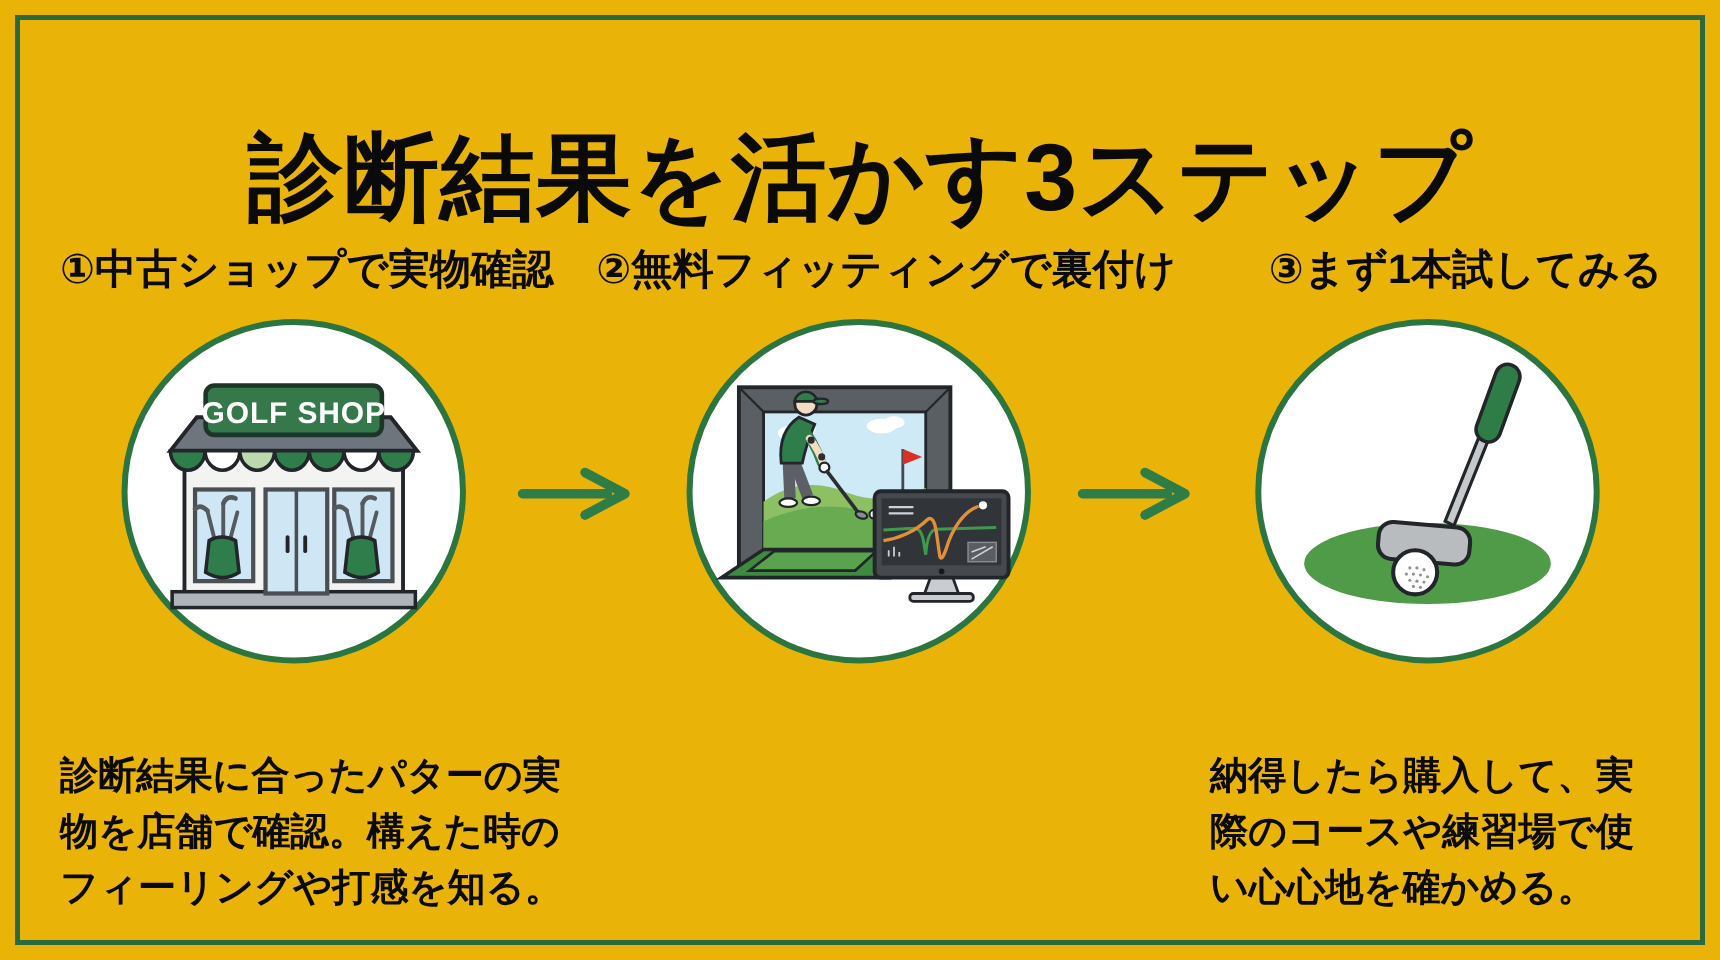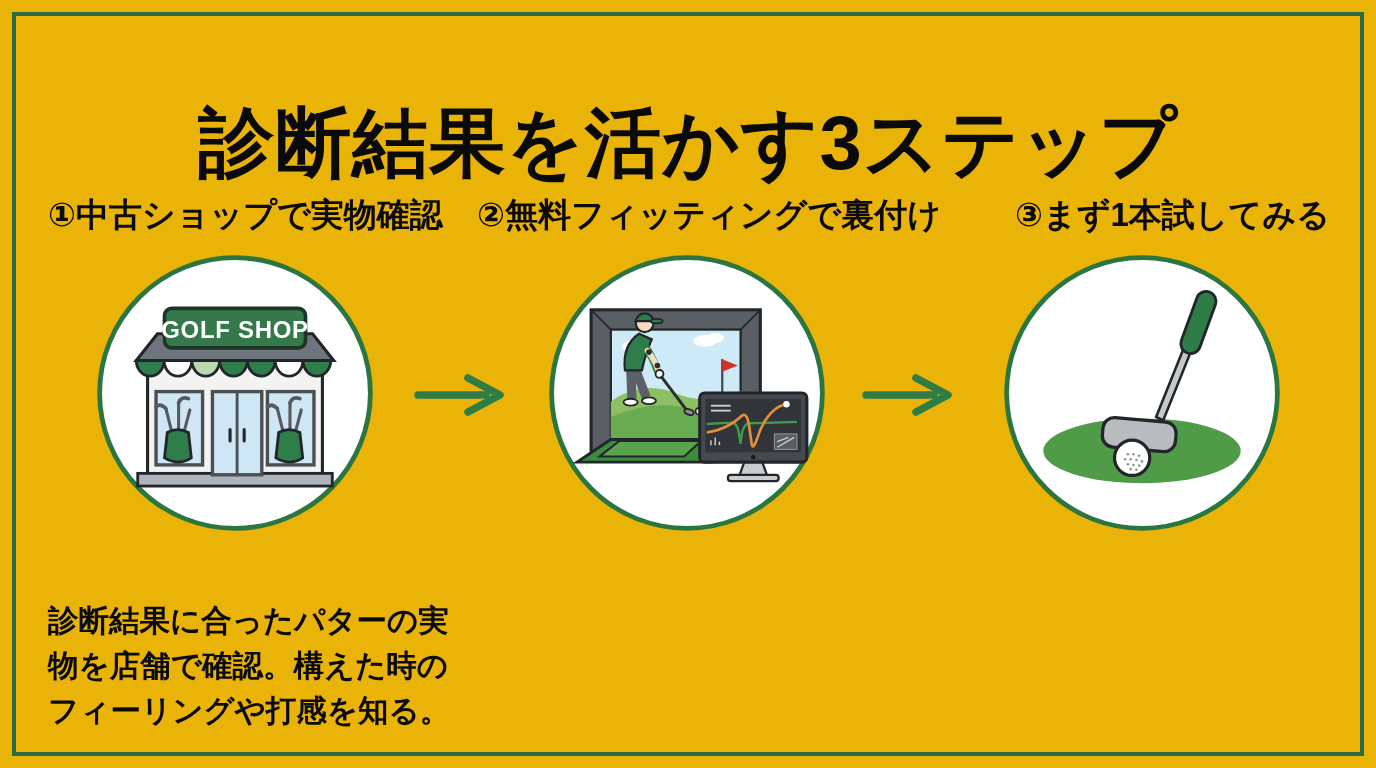--- a/index.html
+++ b/index.html
@@ -236,14 +236,15 @@
         <circle cx="90" cy="150.5" r="0.9"></circle>
           <circle cx="94" cy="151" r="0.9"></circle>
           <circle cx="98" cy="151.5" r="0.9"></circle>
         <circle cx="92" cy="154" r="0.9"></circle>
           <circle cx="96" cy="154.5" r="0.9"></circle>
       </g>
     </g>
   </svg>
 
   <div id="desc-1" class="abs step-desc">診断結果に合ったパターの実物を店舗で確認。構えた時のフィーリングや打感を知る。</div>
+  <div id="desc-3" class="abs step-desc">納得したら購入して、実際のコースや練習場で使い心心地を確かめる。</div>
 
 </div>
 
 </body></html>

